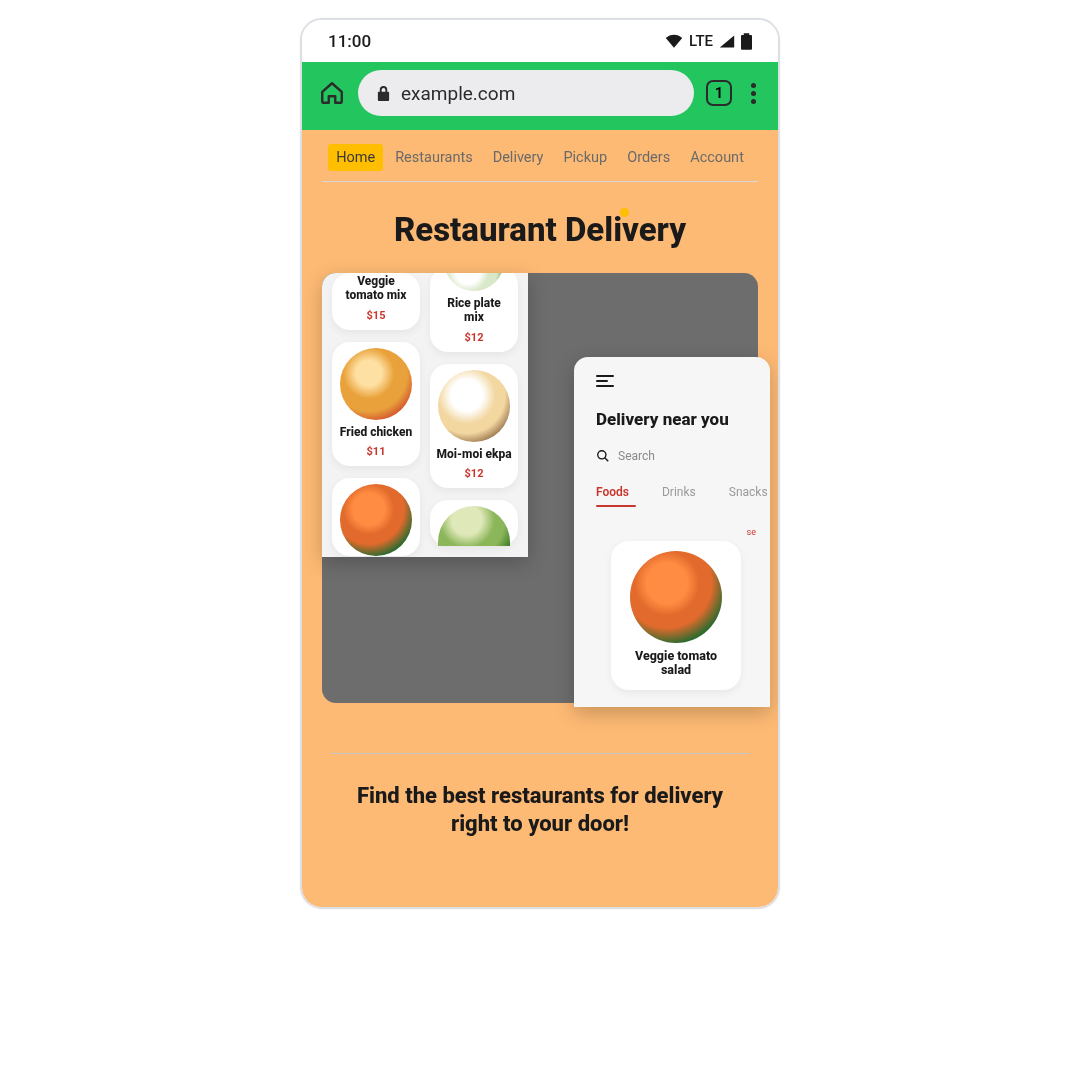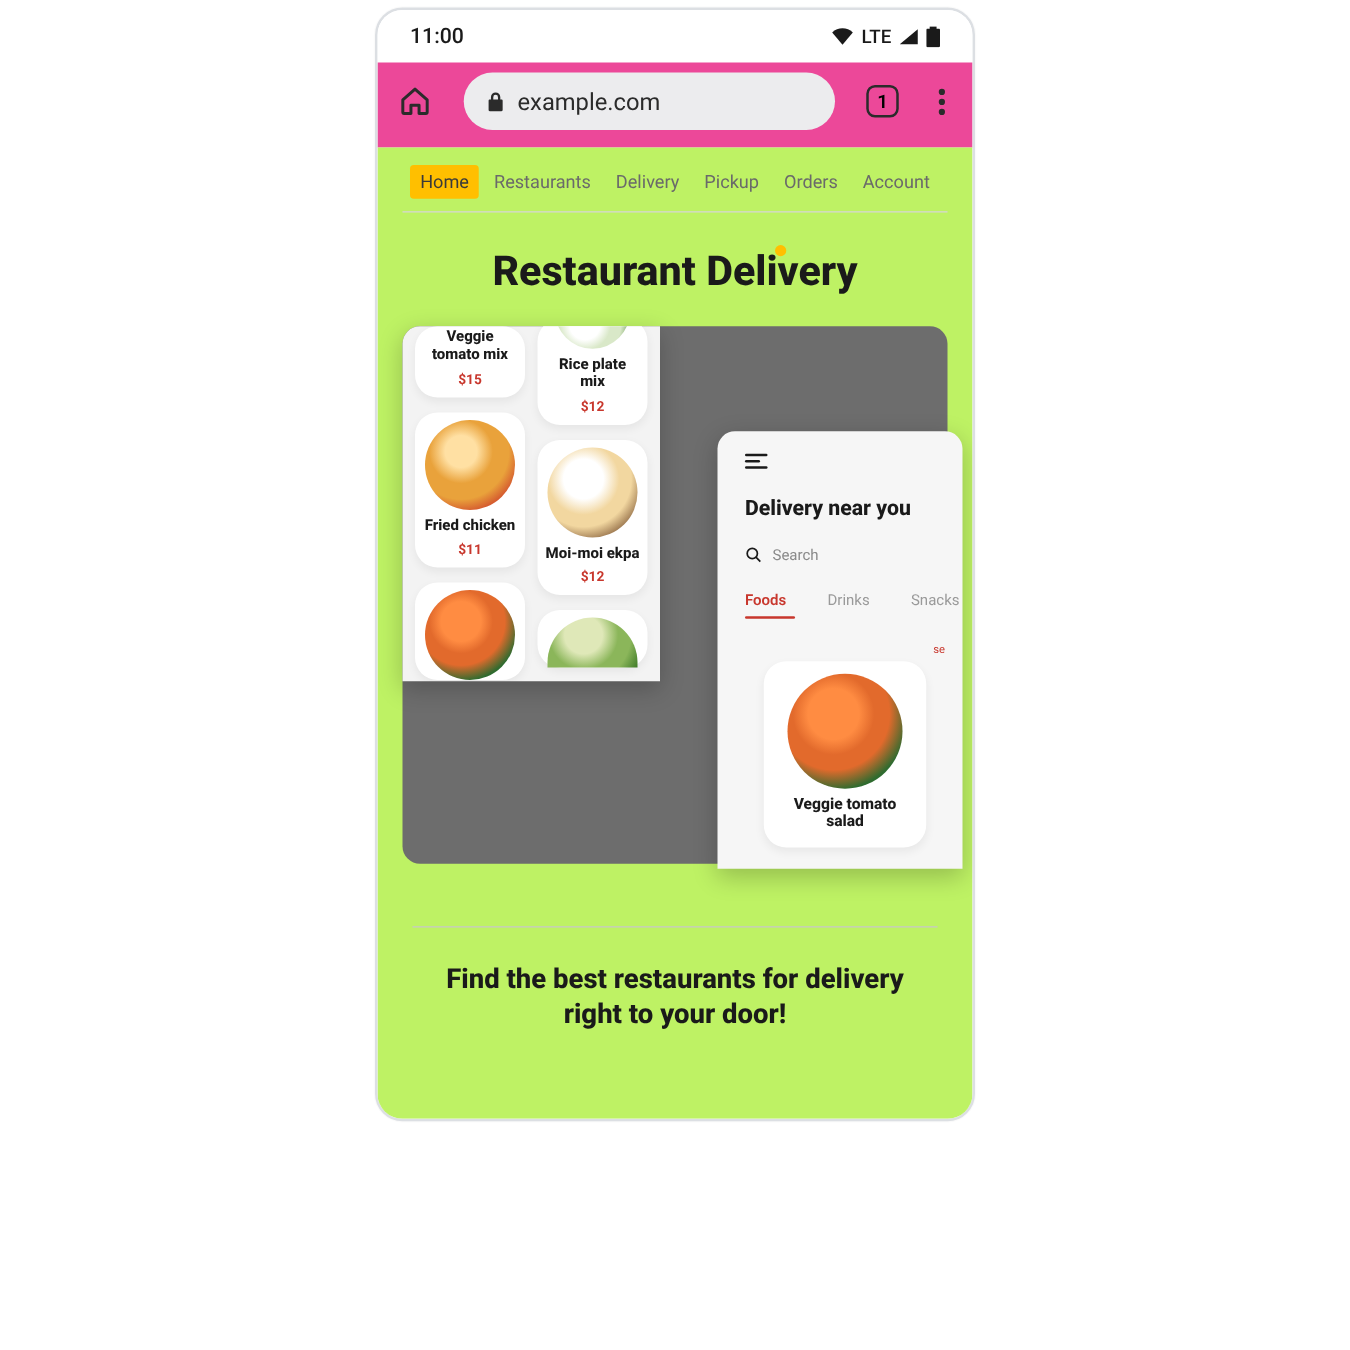--- a/index.html
+++ b/index.html
@@ -8,21 +8,21 @@
     background: #fff;
     width: 1080px;
     height: 1080px;
     display: flex;
     align-items: flex-start;
     justify-content: center;
   }
   
   .device {
     width: 480px;
-    margin-top: 6px;
+    margin-top: 18px;
     border: 2px solid #dcdfe3;
     border-radius: 22px;
     overflow: hidden;
     position: relative;
     background: #fff;
     box-shadow: 0 0 0 1px rgba(0,0,0,0.02);
   }
   
   .status-bar {
     height: 42px;
@@ -34,23 +34,23 @@
     font-weight: 500;
     color: #1a1a1a;
     background: #fff;
   }
   .status-right { display:flex; align-items:center; gap:6px; font-size:15px; }
   .status-right svg { display:block; }
   
   .browser-bar {
     display:flex;
     align-items:center;
-    gap:25px;
+    gap:12px;
     padding: 8px 16px 14px 16px;
-    background:#ec4899;
+    background:#22c55e;
   }
   .home-btn { width:28px; height:28px; display:flex; align-items:center; justify-content:center; }
   .url-pill {
     flex:1;
     background:#ececee;
     border-radius: 30px;
     height:46px;
     display:flex;
     align-items:center;
     gap:10px;
@@ -62,21 +62,21 @@
     width:26px; height:26px;
     border:2.5px solid #2b2b2b;
     border-radius:7px;
     display:flex; align-items:center; justify-content:center;
     font-size:15px; font-weight:600;
   }
   .more-dots { width:18px; display:flex; flex-direction:column; align-items:center; gap:3px; }
   .more-dots span { width:5px; height:5px; background:#2b2b2b; border-radius:50%; }
   
   .page {
-    background:#bef264;
+    background:#fdba74;
     padding-bottom: 40px;
   }
   .site-nav {
     display:flex;
     justify-content:center;
     gap:4px;
     padding: 14px 10px 10px 10px;
     border-bottom:1px solid #d6d6d6;
     margin: 0 20px;
   }

